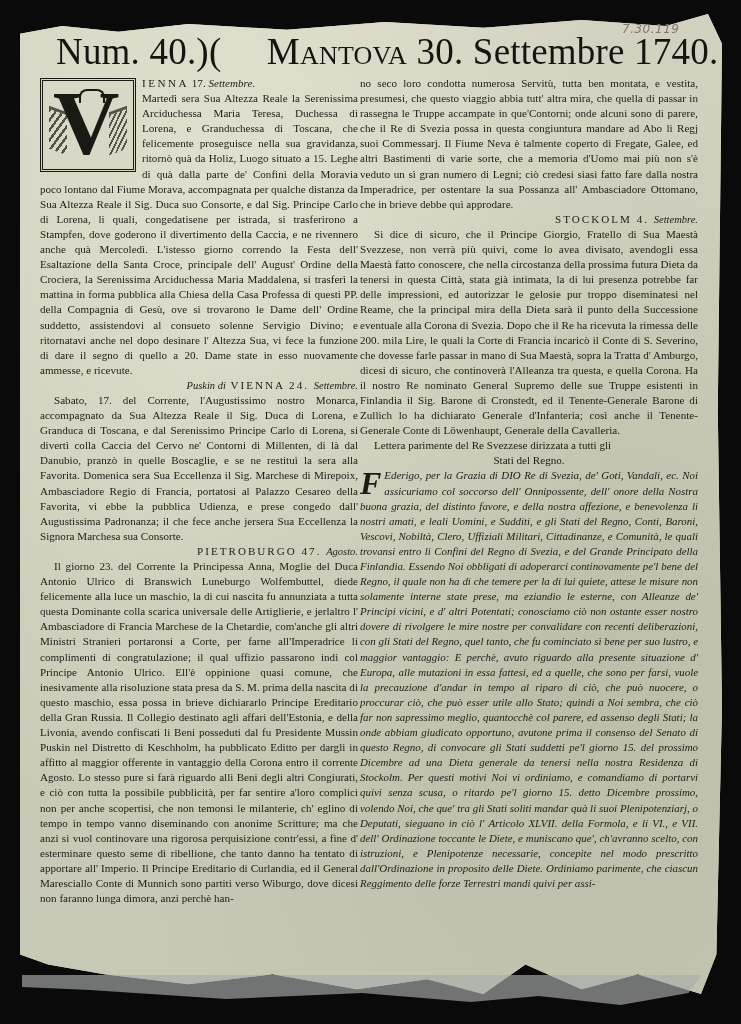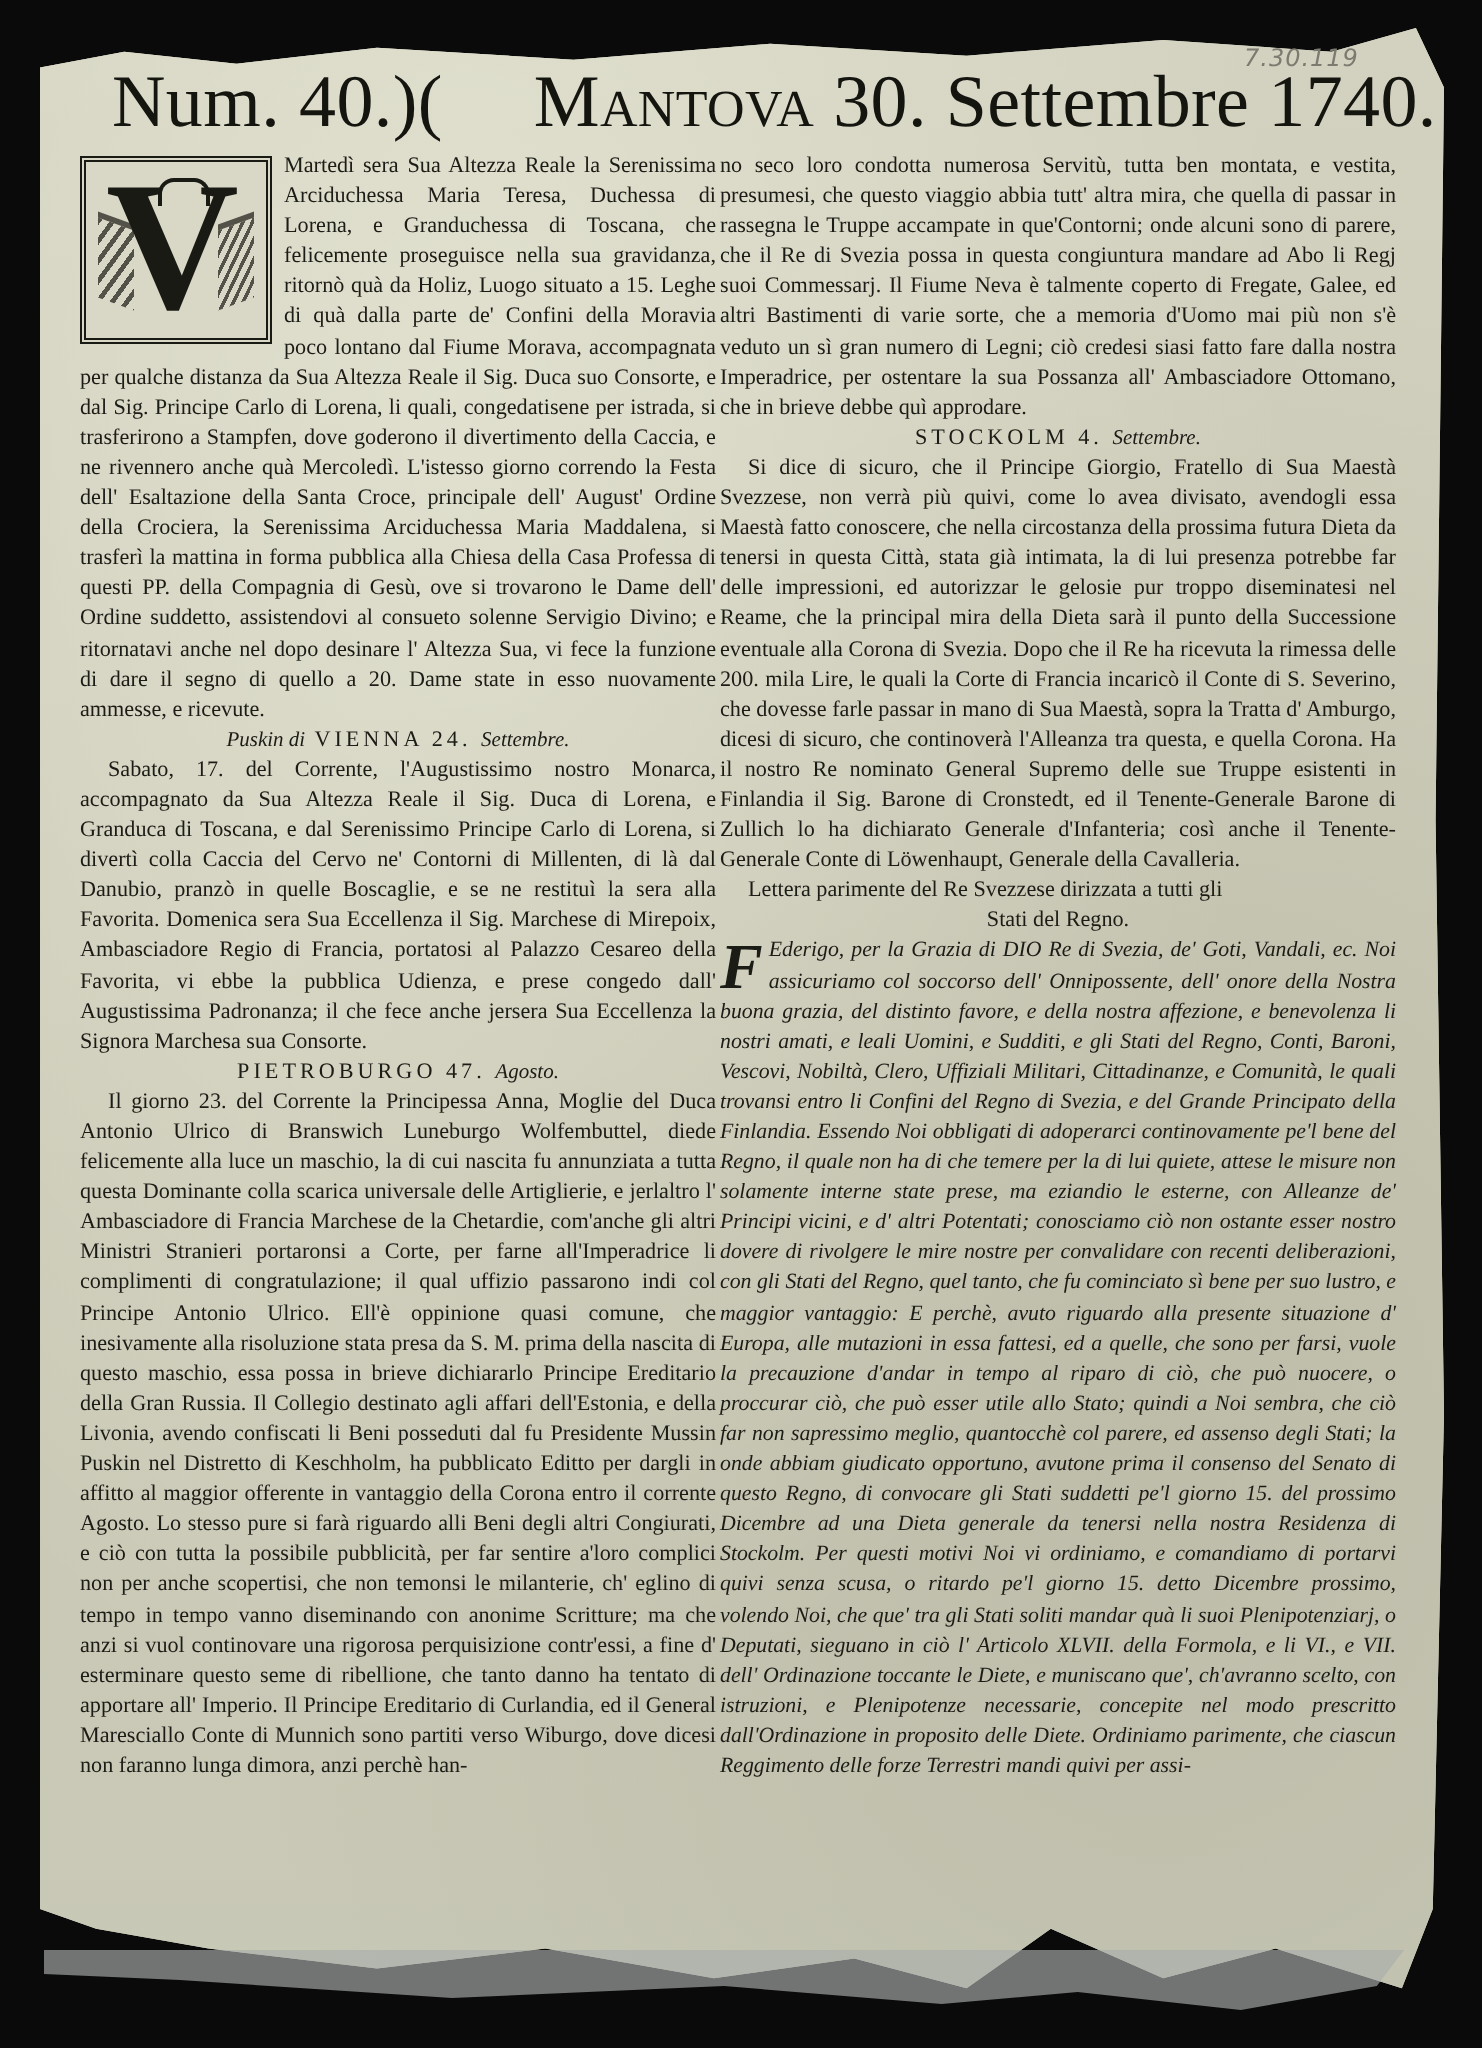--- a/index.html
+++ b/index.html
@@ -32,21 +32,21 @@
   }
   .masthead .sc { font-variant:small-caps;margin-left:36px; }
   .col {
     position:absolute; top:76px; font-size:11.1px; line-height:15.1px; color:#1c1c16;
     font-family:"Liberation Serif", serif; text-align:justify;
   }
   .col-left { left:40px; width:318px; }
   .col-right { left:360px; width:338px; }
   .col p { margin:0; text-indent:0; }
   .col p.ind { text-indent:14px; }
-  .dateline { text-align:center; margin:0; letter-spacing:2px; }
+  .dateline { text-align:right; margin:0; letter-spacing:2px; }
   .dateline i { letter-spacing:0; font-size:10.5px; }
   .initial-box {
     float:left; width:96px; height:94px; margin:2px 6px 0 0;
     border:3px double #1a1a14; box-sizing:border-box; position:relative;
     background:#d9d7c6;
   }
   .initial-box .letter {
     position:absolute; left:10px; top:-4px; font-size:92px; line-height:92px; font-weight:bold;
     color:#1a1a14; font-family:"Liberation Serif", serif;
   }
@@ -78,20 +78,25 @@
   <span>Num. 40.</span><span>)(</span> <span class="sc">Mantova</span> <span>30. Settembre 1740.</span>
 </div>
 
 <div class="col col-left">
   <div class="initial-box">
     <span class="crown"></span>
     <span class="eagle-l"></span>
     <span class="eagle-r"></span>
     <span class="letter">V</span>
   </div>
+  <p>
+    <span class="first-line">IENNA</span>
+    <span>17.</span>
+    <i>Settembre.</i>
+  </p>
   <p>Martedì sera Sua Altezza Reale la Serenissima Arciduchessa Maria Teresa, Duchessa di Lorena, e Granduchessa di Toscana, che felicemente proseguisce nella sua gravidanza, ritornò quà da Holiz, Luogo situato a 15. Leghe di quà dalla parte de' Confini della Moravia poco lontano dal Fiume Morava, accompagnata per qualche distanza da Sua Altezza Reale il Sig. Duca suo Consorte, e dal Sig. Principe Carlo di Lorena, li quali, congedatisene per istrada, si trasferirono a Stampfen, dove goderono il divertimento della Caccia, e ne rivennero anche quà Mercoledì. L'istesso giorno correndo la Festa dell' Esaltazione della Santa Croce, principale dell' August' Ordine della Crociera, la Serenissima Arciduchessa Maria Maddalena, si trasferì la mattina in forma pubblica alla Chiesa della Casa Professa di questi PP. della Compagnia di Gesù, ove si trovarono le Dame dell' Ordine suddetto, assistendovi al consueto solenne Servigio Divino; e ritornatavi anche nel dopo desinare l' Altezza Sua, vi fece la funzione di dare il segno di quello a 20. Dame state in esso nuovamente ammesse, e ricevute.</p>
   <p class="dateline">
     <i>Puskin di</i>
     <span>VIENNA</span>
     <span>24.</span>
     <i>Settembre.</i>
   </p>
   <p class="ind">Sabato, 17. del Corrente, l'Augustissimo nostro Monarca, accompagnato da Sua Altezza Reale il Sig. Duca di Lorena, e Granduca di Toscana, e dal Serenissimo Principe Carlo di Lorena, si divertì colla Caccia del Cervo ne' Contorni di Millenten, di là dal Danubio, pranzò in quelle Boscaglie, e se ne restituì la sera alla Favorita. Domenica sera Sua Eccellenza il Sig. Marchese di Mirepoix, Ambasciadore Regio di Francia, portatosi al Palazzo Cesareo della Favorita, vi ebbe la pubblica Udienza, e prese congedo dall' Augustissima Padronanza; il che fece anche jersera Sua Eccellenza la Signora Marchesa sua Consorte.</p>
   <p class="dateline">
     <span>PIETROBURGO</span>

